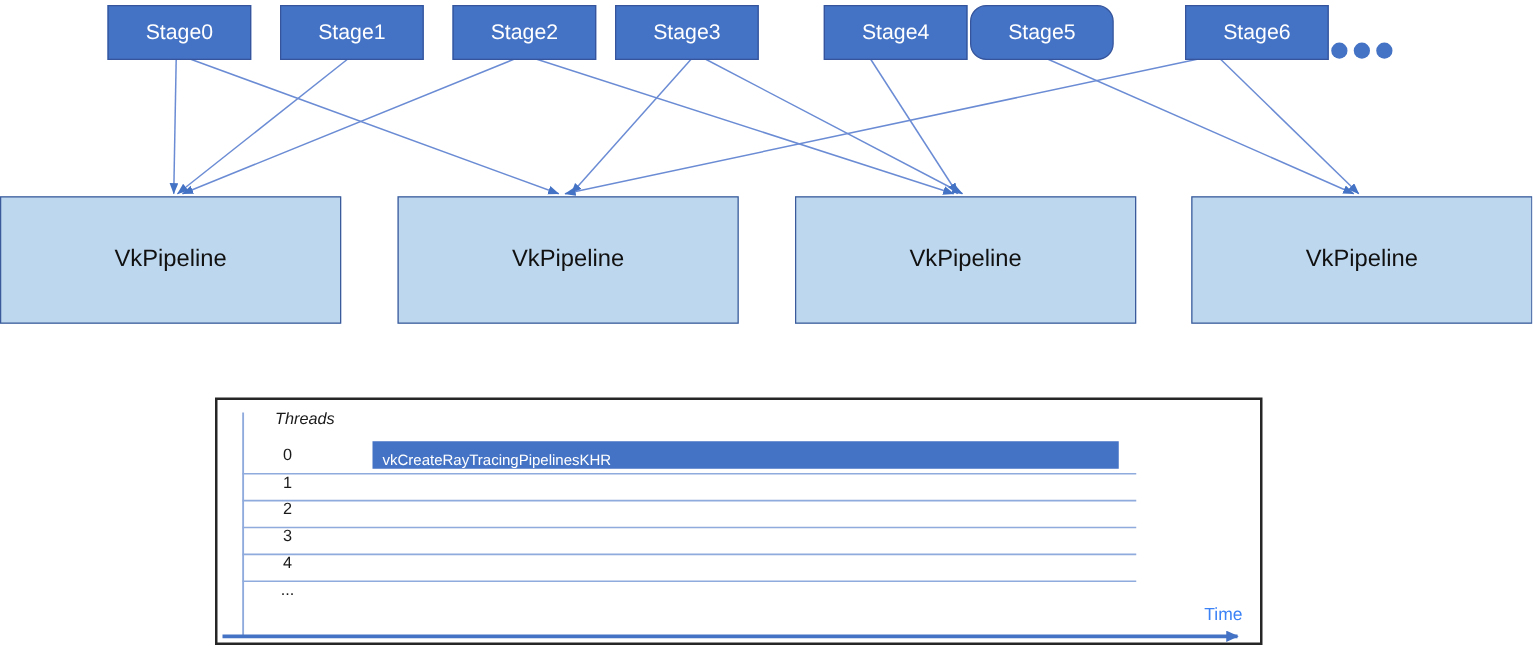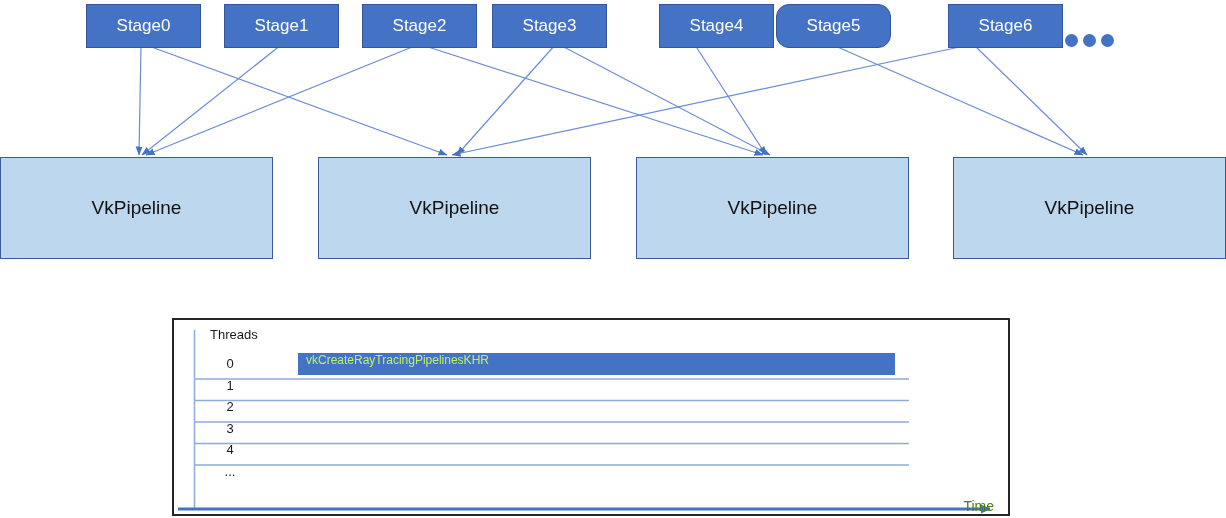--- a/index.html
+++ b/index.html
@@ -30,34 +30,34 @@
   }
   #ellipsis .dot {
     width:13px; height:13px; border-radius:50%; background:#4472C4;
   }
   #chart {
     position:absolute; left:172px; top:318px; width:838px; height:198px;
     background:#fff; border:2px solid #262626; z-index:3;
   }
   #chart-lines { position:absolute; left:0; top:0; width:834px; height:194px; }
   .chart-label { position:absolute; color:#1a1a1a; font-size:13px; }
-  #threads-title { left:36px; top:7px; font-size:13px; }
+  #threads-title { left:46px; top:7px; font-size:13px;font-style:italic; }
   .row-label {
     position:absolute; left:40px; width:32px; text-align:center;
     color:#1a1a1a; font-size:13px;
   }
   #timeline-bar {
     position:absolute; left:124px; top:33px; width:597px; height:22px;
-    background:#4472C4; color:#bef264; font-size:12px;
-    display:flex; align-items:flex-start; padding-left:8px;
+    background:#4472C4; color:#ffffff; font-size:12px;
+    display:flex; align-items:flex-end; padding-left:8px;
     white-space:nowrap; overflow:hidden;
   }
   #time-label {
-    position:absolute; right:14px; top:178px;
-    color:#4d7c0f; font-size:14px;
+    position:absolute; right:14px; top:163px;
+    color:#3b82f6; font-size:14px;
   }
 </style>
 </head>
 <body>
 
 <div id="canvas">
 
   <svg id="arrow-layer" viewBox="0 0 1226 518" xmlns="http://www.w3.org/2000/svg">
     <defs>
       <marker id="ah" markerUnits="userSpaceOnUse" markerWidth="10" markerHeight="8" refX="8.5" refY="3.5" orient="auto">

